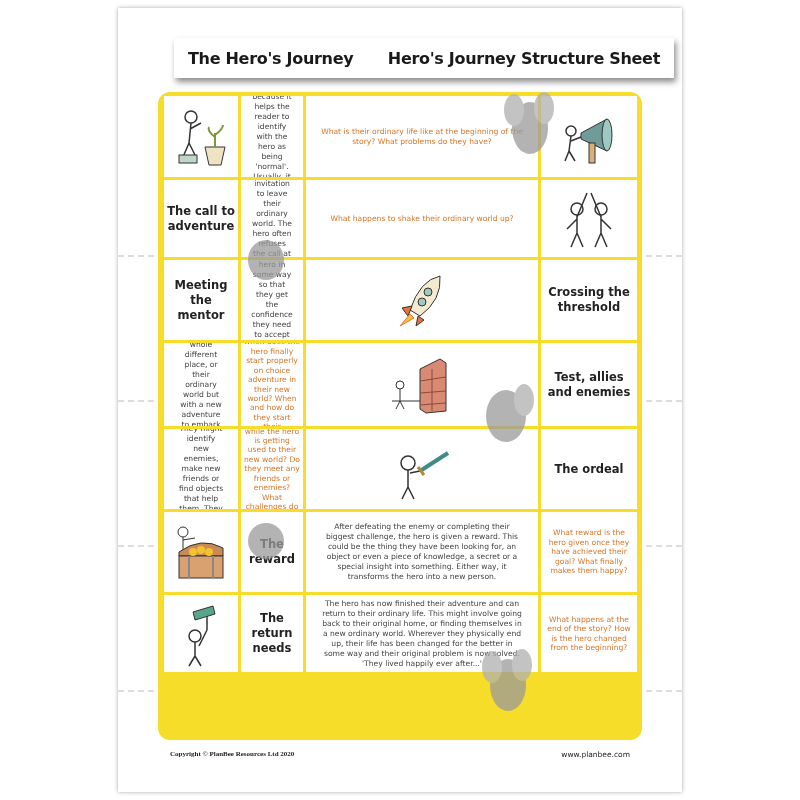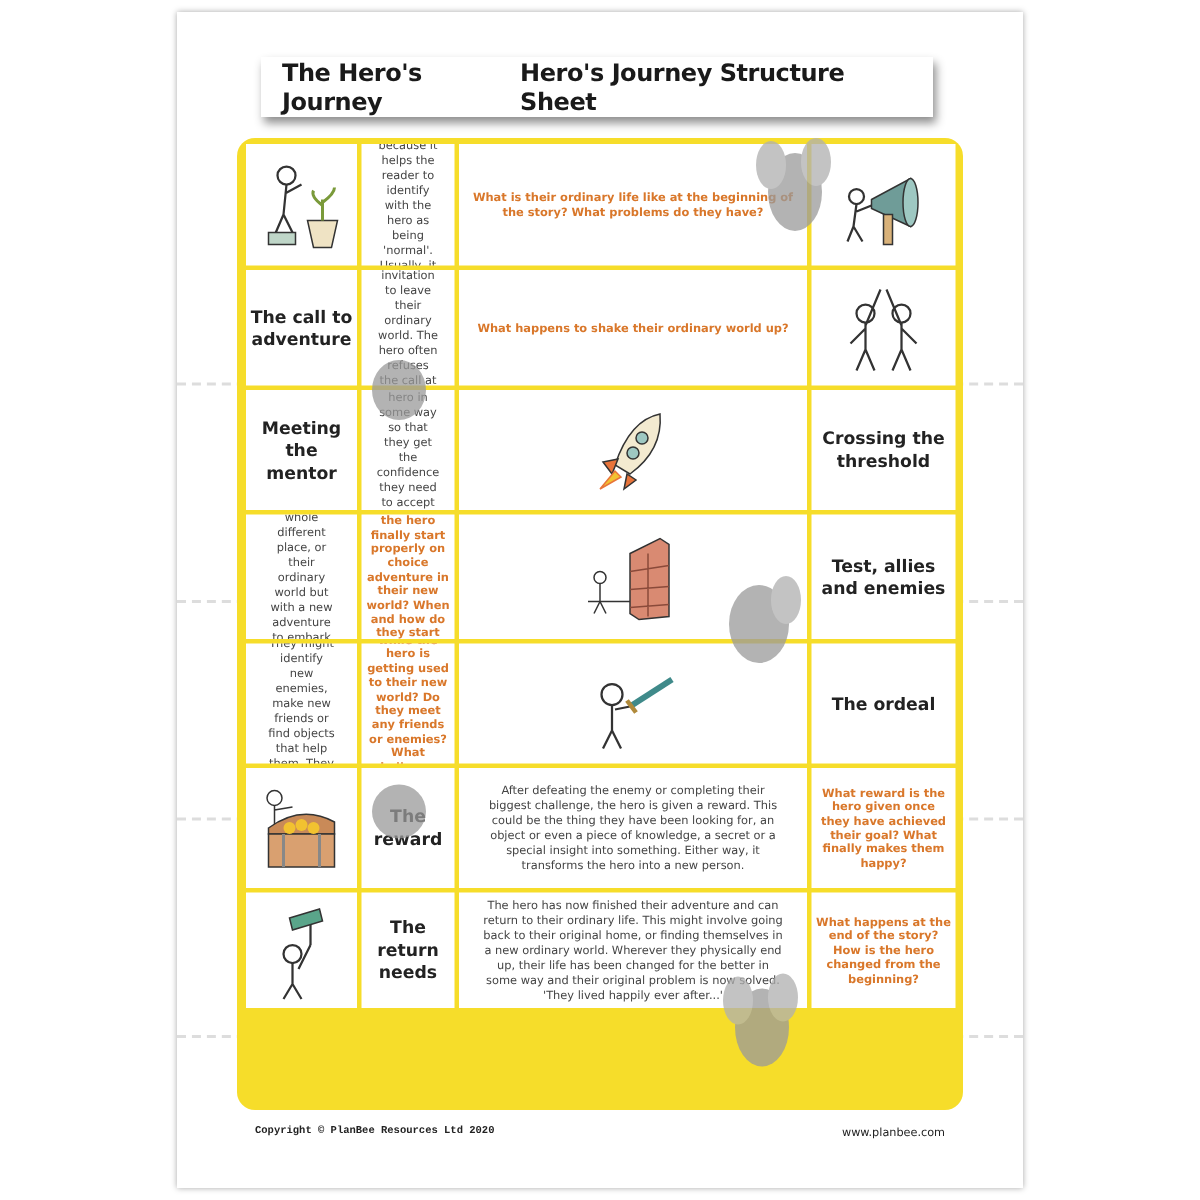--- a/index.html
+++ b/index.html
@@ -11,21 +11,21 @@
   }
   .page {
     position:absolute; left:118px; top:8px; width:564px; height:784px;
     background:#ffffff;
     box-shadow: 0 0 4px rgba(0,0,0,0.35);
   }
   
   .wm { position:absolute; border-top:2px dashed #c8c8c8; opacity:0.6; }
 
   .title-banner {
-    position:absolute; left:174px; top:38px; width:448px; height:40px;
+    position:absolute; left:174px; top:38px; width:500px; height:40px;
     background:#ffffff;
     box-shadow: 2px 4px 6px rgba(0,0,0,0.45);
     display:flex; align-items:center; justify-content:space-between;
     padding:0 14px 0 14px; box-sizing:border-box;
   }
   .title-banner span {
     font-family:"DejaVu Sans", sans-serif;
     font-weight:bold; font-size:16px; color:#1a1a1a; letter-spacing:-0.3px;
   }
 
@@ -37,24 +37,24 @@
   .grid {
     width:100%; height:100%;
     display:grid;
     grid-template-columns: 74px 62px 232px 96px;
     grid-template-rows: 81px 77px 80px 83px 80px 80px 77px 84px;
     gap:3px;
   }
   .cell { background:#ffffff; display:flex; align-items:center; justify-content:center; text-align:center; overflow:hidden; position:relative;}
   .stage { font-family:"DejaVu Sans", sans-serif; font-weight:bold; font-size:11.5px; color:#222; line-height:15px; padding:0 2px;}
   .desc { font-family:"DejaVu Sans", sans-serif; font-size:7.6px; color:#444; line-height:10px; padding:0 14px; }
-  .q { font-family:"DejaVu Sans", sans-serif; font-weight:bold; font-size:7.6px; color:#d9772a; line-height:9.4px; padding:0 3px; }
+  .q { font-family:"DejaVu Sans", sans-serif; font-weight:normal; font-size:7.6px; color:#d9772a; line-height:9.4px; padding:0 3px; }
   .icon svg { width:64px; height:68px; }
 
-  .footer-left { position:absolute; left:170px; top:750px; font-family:Liberation Mono, monospace; font-weight:bold; font-size:7px; color:#222; }
+  .footer-left { position:absolute; left:170px; top:750px; font-family:Liberation Serif, serif; font-weight:bold; font-size:7px; color:#222; }
   .footer-right { position:absolute; right:170px; top:750px; font-family:"DejaVu Sans", sans-serif; font-weight:normal; font-size:7.5px; color:#222; }
 
   .bee { position:absolute; opacity:0.75; }
 </style>
 </head>
 <body>
 
 <div class="page"></div>
 
 <div class="wm" style="left:118px;top:255px;width:564px;"></div>

